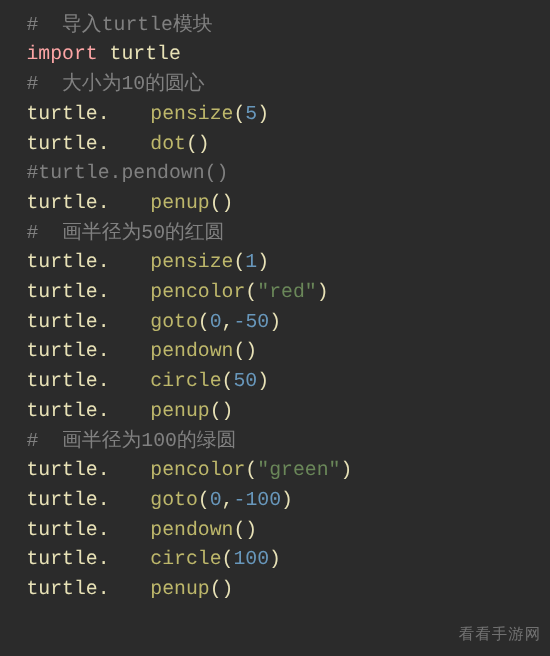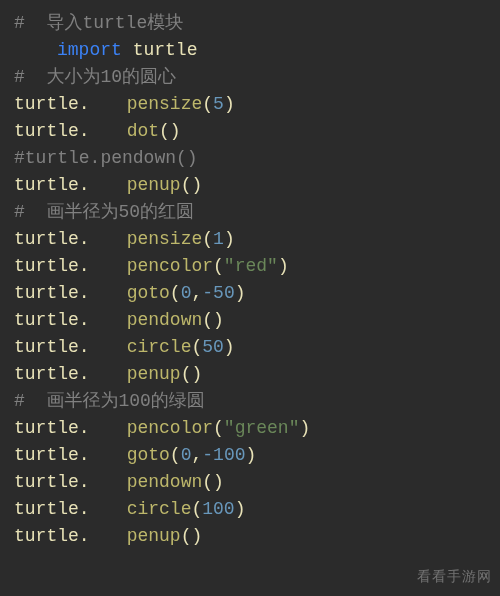--- a/index.html
+++ b/index.html
@@ -7,26 +7,26 @@
     width: 500px;
     height: 596px;
     background: #2b2b2b;
     font-family: "Consolas", "Courier New", monospace;
     font-size: 18px;
     line-height: 27px;
     overflow: hidden;
     position: relative;
   }
   .editor {
-    padding: 10px 14px;
+    padding: 10px 24px;
     white-space: pre;
   }
   .line { display: block; }
   .tok-comment { color: #808080; }
-  .tok-keyword { color: #3b82f6; margin-left: 43px; }
+  .tok-keyword { color: #fca5a5; }
   .tok-module  { color: #e8e2b7; }
   .tok-ident   { color: #e8e2b7; }
   .tok-call    { color: #bdb76b; margin-left: 37px; }
   .tok-punct   { color: #e8e2b7; }
   .tok-number  { color: #6897bb; }
   .tok-string  { color: #6a8759; }
   .watermark {
     position: absolute;
     right: 8px;
     bottom: 6px;

